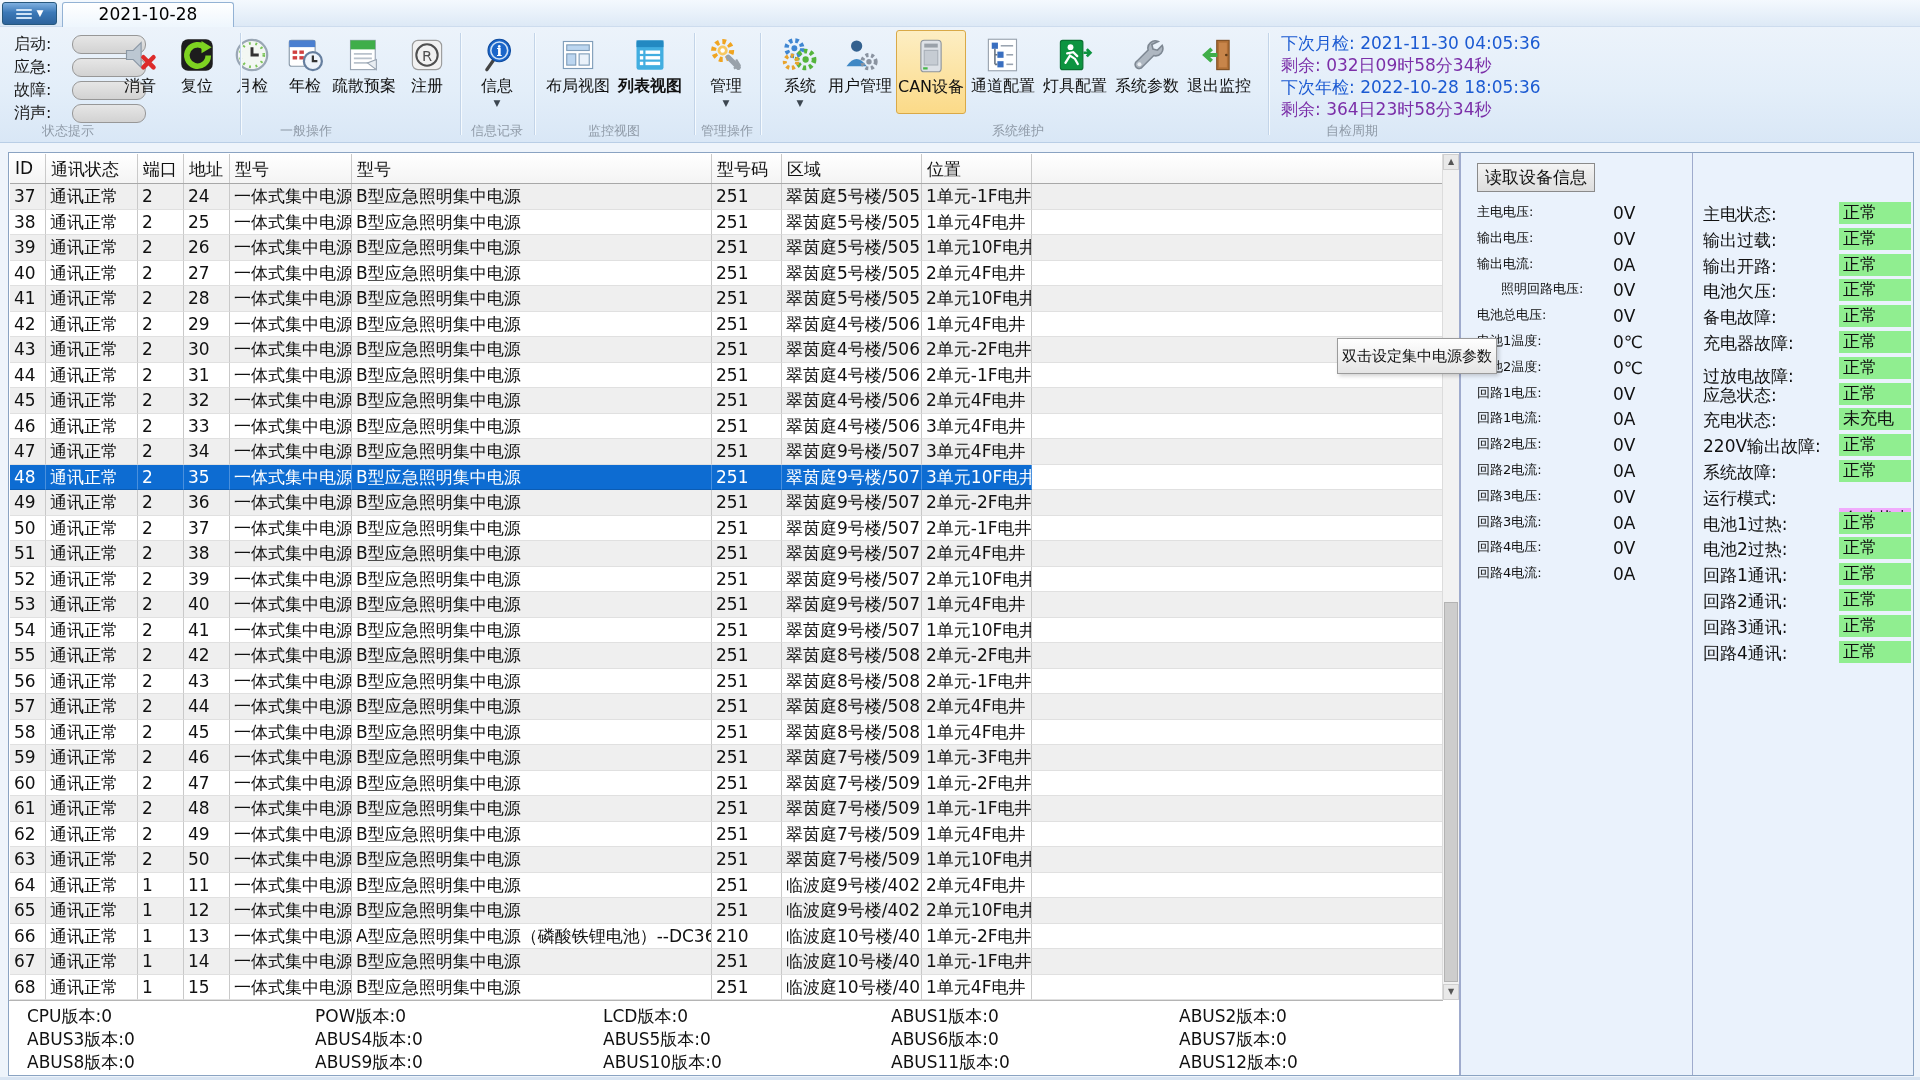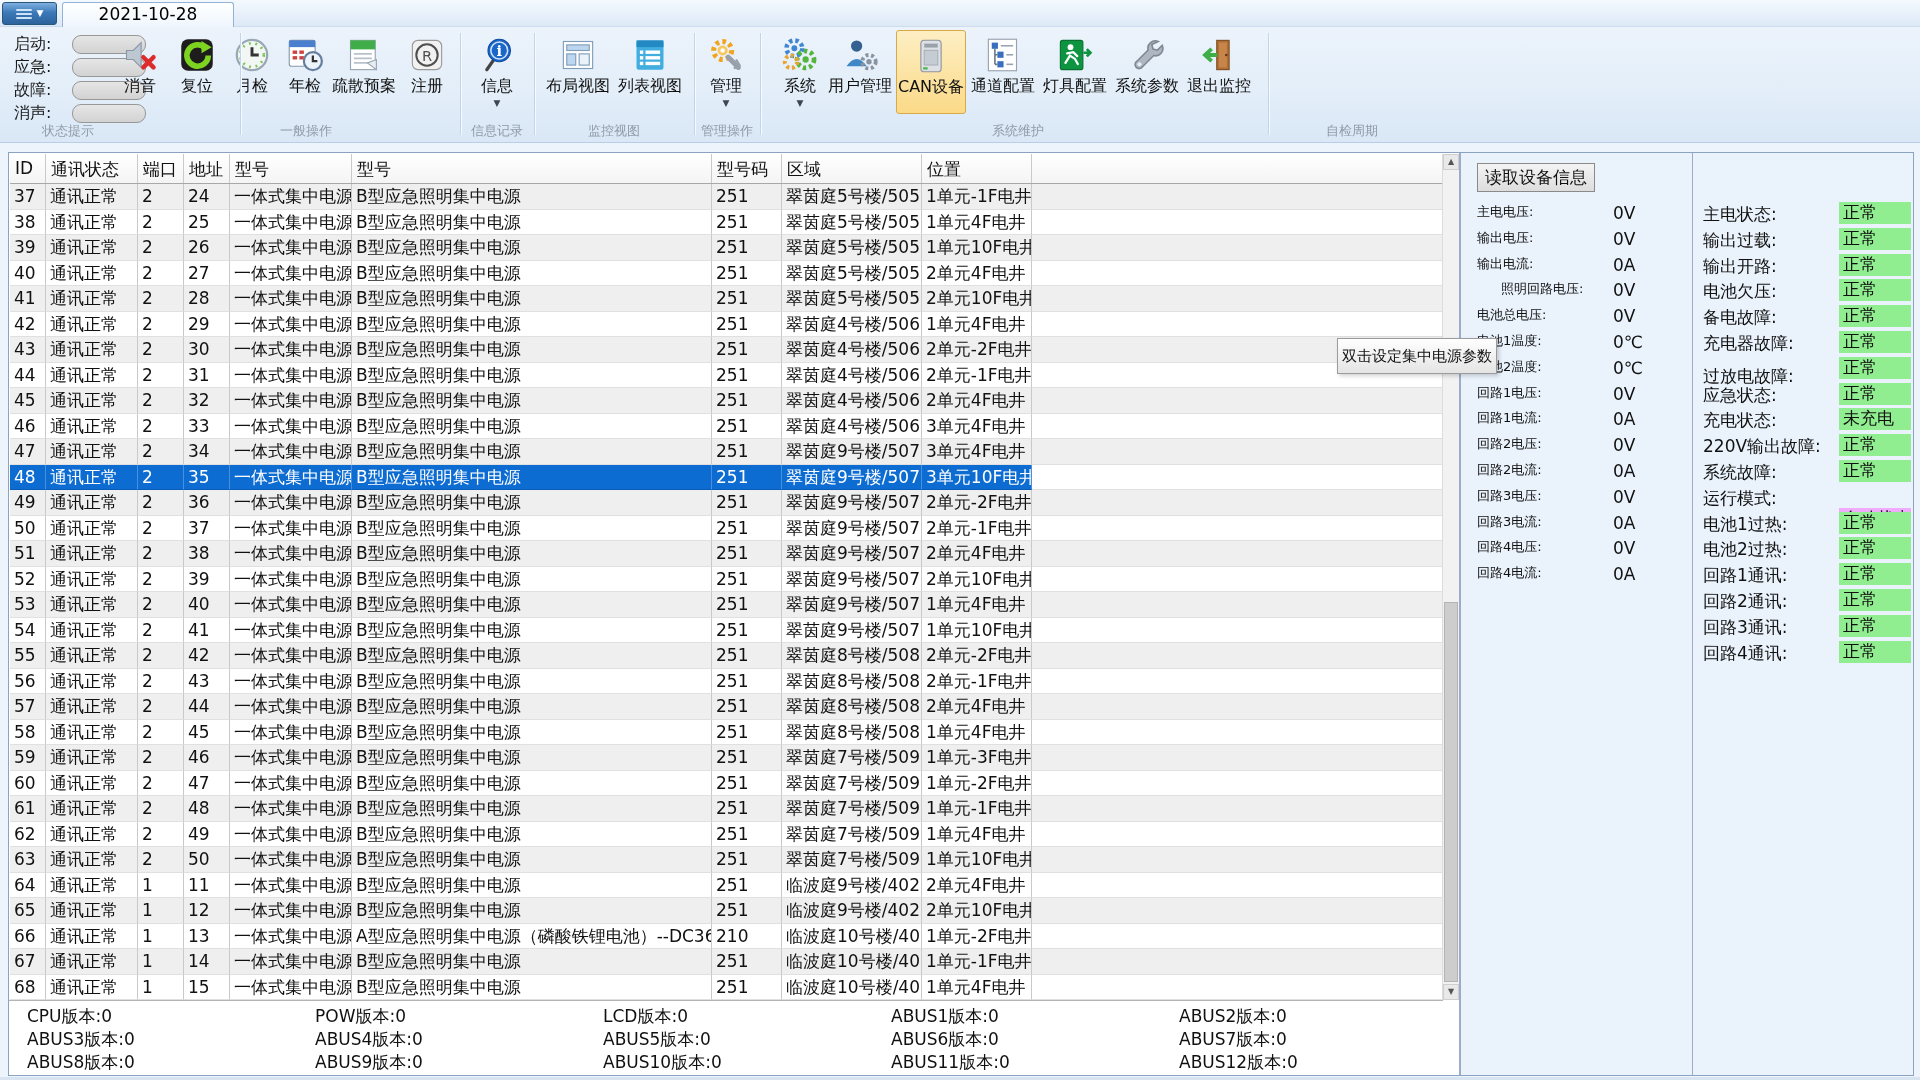--- a/index.html
+++ b/index.html
@@ -217,21 +217,21 @@
         <div class="ricon">
           <svg viewBox="0 0 32 32">
             <rect x="3" y="4" width="26" height="24" fill="#fff" stroke="#7f9db9"></rect>
             <rect x="6" y="7" width="20" height="5" fill="#bcd6f0" stroke="#7f9db9"></rect>
             <rect x="6" y="15" width="8" height="10" fill="#bcd6f0" stroke="#7f9db9"></rect>
             <rect x="17" y="15" width="9" height="10" fill="#eaf2fa" stroke="#7f9db9"></rect>
           </svg>
         </div>
         <div class="rlbl">布局视图</div>
       </div>
-      <div class="rbtn" style="left: 615px; width: 70px;">
+      <div class="rbtn" style="left: 615px; width: 70px; font-weight: bold;">
         <div class="ricon">
           <svg viewBox="0 0 32 32">
             <rect x="4" y="3" width="24" height="26" rx="2" fill="#42aee0"></rect>
             <rect x="4" y="3" width="24" height="6" fill="#2389c2"></rect>
             <g fill="#fff">
               <rect x="7" y="12" width="3" height="3"></rect>
               <rect x="12" y="12" width="13" height="3"></rect>
               <rect x="7" y="17" width="3" height="3"></rect>
               <rect x="12" y="17" width="13" height="3"></rect>
               <rect x="7" y="22" width="3" height="3"></rect>
@@ -345,20 +345,26 @@
   <div class="vsep" style="left:760px"></div>
   <div class="vsep" style="left:1268px"></div>
   <div id="group-labels">
       <div class="grp-label" style="left: 68px;">状态提示</div>
       <div class="grp-label" style="left: 306px;">一般操作</div>
       <div class="grp-label" style="left: 497px;">信息记录</div>
       <div class="grp-label" style="left: 614px;">监控视图</div>
       <div class="grp-label" style="left: 727px;">管理操作</div>
       <div class="grp-label" style="left: 1018px;">系统维护</div>
       <div class="grp-label" style="left: 1352px;">自检周期</div>
+    </div>
+  <div id="selfcheck">
+      <div style="color: rgb(27, 90, 210);">下次月检: 2021-11-30 04:05:36</div>
+      <div style="color: rgb(123, 47, 168);">剩余: 032日09时58分34秒</div>
+      <div style="color: rgb(27, 90, 210);">下次年检: 2022-10-28 18:05:36</div>
+      <div style="color: rgb(123, 47, 168);">剩余: 364日23时58分34秒</div>
     </div>
 </div>
 
 <div id="frame">
   <div id="table-wrap">
     <div class="thead" id="thead">
         <div class="th">ID</div>
         <div class="th">通讯状态</div>
         <div class="th">端口</div>
         <div class="th">地址</div>

